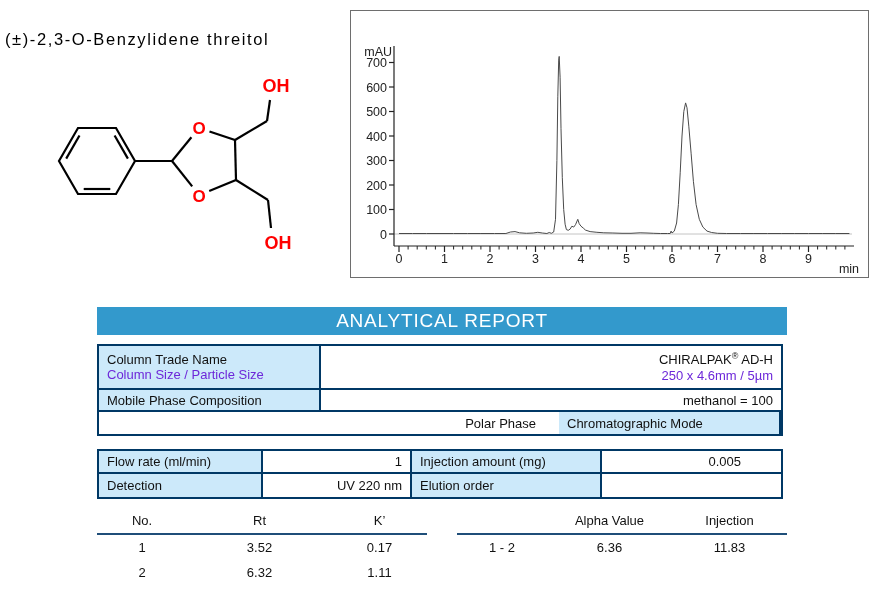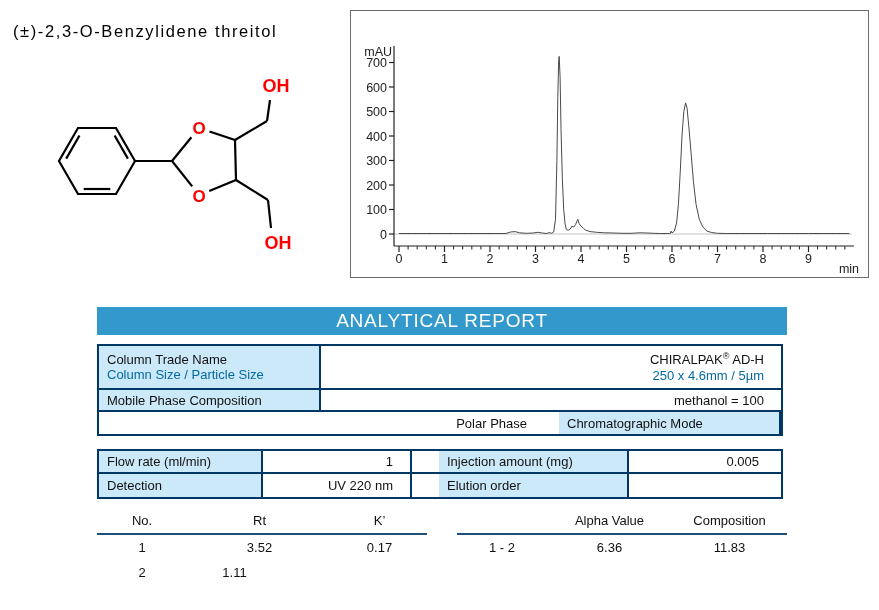--- a/index.html
+++ b/index.html
@@ -1,22 +1,22 @@
 <!DOCTYPE html>
 <html><head>
 <meta charset="utf-8">
 <style>
   * { margin:0; padding:0; box-sizing:border-box; }
   html,body { background:#ffffff; }
   body { font-family:"Liberation Sans", sans-serif; color:#111; }
   .canvas { position:relative; width:879px; height:610px; background:#fff; overflow:hidden; }
 
   .compound-title {
-    position:absolute; left:5px; top:22px;
-    font-size:16.5px; letter-spacing:1.6px; color:#000; white-space:nowrap;margin-left:8px;
+    position:absolute; left:5px; top:30px;
+    font-size:16.5px; letter-spacing:1.6px; color:#000; white-space:nowrap;
   }
 
   .molecule { position:absolute; left:20px; top:58px; }
 
   .chart-frame {
     position:absolute; left:350px; top:10px; width:519px; height:268px;
     background:#fff; border:1px solid #6e6e6e;
   }
 
   .report { position:absolute; left:97px; top:307px; width:690px; }
@@ -25,33 +25,33 @@
     width:690px; height:28px; background:#3399cc;
     display:flex; align-items:center; justify-content:center;
     color:#ffffff; font-size:19px; letter-spacing:0.8px;
   }
 
   .tbl { border:2px solid #003865; background:#fff; }
   .tbl-row { display:flex; border-bottom:2px solid #003865; }
   .tbl-row:last-child { border-bottom:none; }
   .cell { font-size:13px; display:flex; flex-direction:column; justify-content:center; }
   .cell.lbl { background:#cce9fa; border-right:2px solid #003865; padding-left:8px; align-items:flex-start; }
-  .cell.val { background:#fff; padding-right:17px; align-items:flex-end; text-align:right; }
-  .sub { color:#0369a1; }
+  .cell.val { background:#fff; padding-right:8px; align-items:flex-end; text-align:right; }
+  .sub { color:#6d28d9; }
 
   .t1 { margin-top:9px; width:686px; }
   .t1 .lbl { width:222px;text-align:right; }
   .t1 .val { flex:1; }
   .t1-row1 { height:44px; }
   .t1-row { height:22px;gap:15px; }
 
   .t2 { margin-top:13px; width:686px; }
   .t2 .lbl { width:164px; }
   .t2 .val { width:149px; border-right:2px solid #003865; }
-  .t2 .lbl2 { width:190px; background:#cce9fa; border-right:2px solid #003865; padding-left:8px; align-items:flex-start;margin-left:27px; }
+  .t2 .lbl2 { width:190px; background:#cce9fa; border-right:2px solid #003865; padding-left:8px; align-items:flex-start; }
   .t2 .val2 { width:147px; border-right:none; }
   .t2-row { height:23px; }
 
   .results { margin-top:14px; display:flex; width:690px; }
   .res-tbl { font-size:13px; }
   .res-left { width:330px; }
   .res-right { width:330px; margin-left:30px; }
   .res-head { display:flex; height:22px; align-items:flex-start; }
   .res-rule { border-bottom:2px solid #1f4e79; }
   .res-row { display:flex; height:25px; align-items:center; }
@@ -259,28 +259,29 @@
           <div class="rc c2">Rt</div>
           <div class="rc c3">K’</div>
         </div>
         <div class="res-row">
           <div class="rc c1">1</div>
           <div class="rc c2">3.52</div>
           <div class="rc c3">0.17</div>
         </div>
         <div class="res-row">
           <div class="rc c1">2</div>
+          <div class="rc c2">6.32</div>
           <div class="rc c3">1.11</div>
         </div>
       </div>
       <div class="res-tbl res-right">
         <div class="res-head res-rule">
           <div class="rc c1"></div>
           <div class="rc c2">Alpha Value</div>
-          <div class="rc c3">Composition</div>
+          <div class="rc c3">Injection</div>
         </div>
         <div class="res-row">
           <div class="rc c1">1 - 2</div>
           <div class="rc c2">6.36</div>
           <div class="rc c3">11.83</div>
         </div>
       </div>
     </div>
 
   </div>

